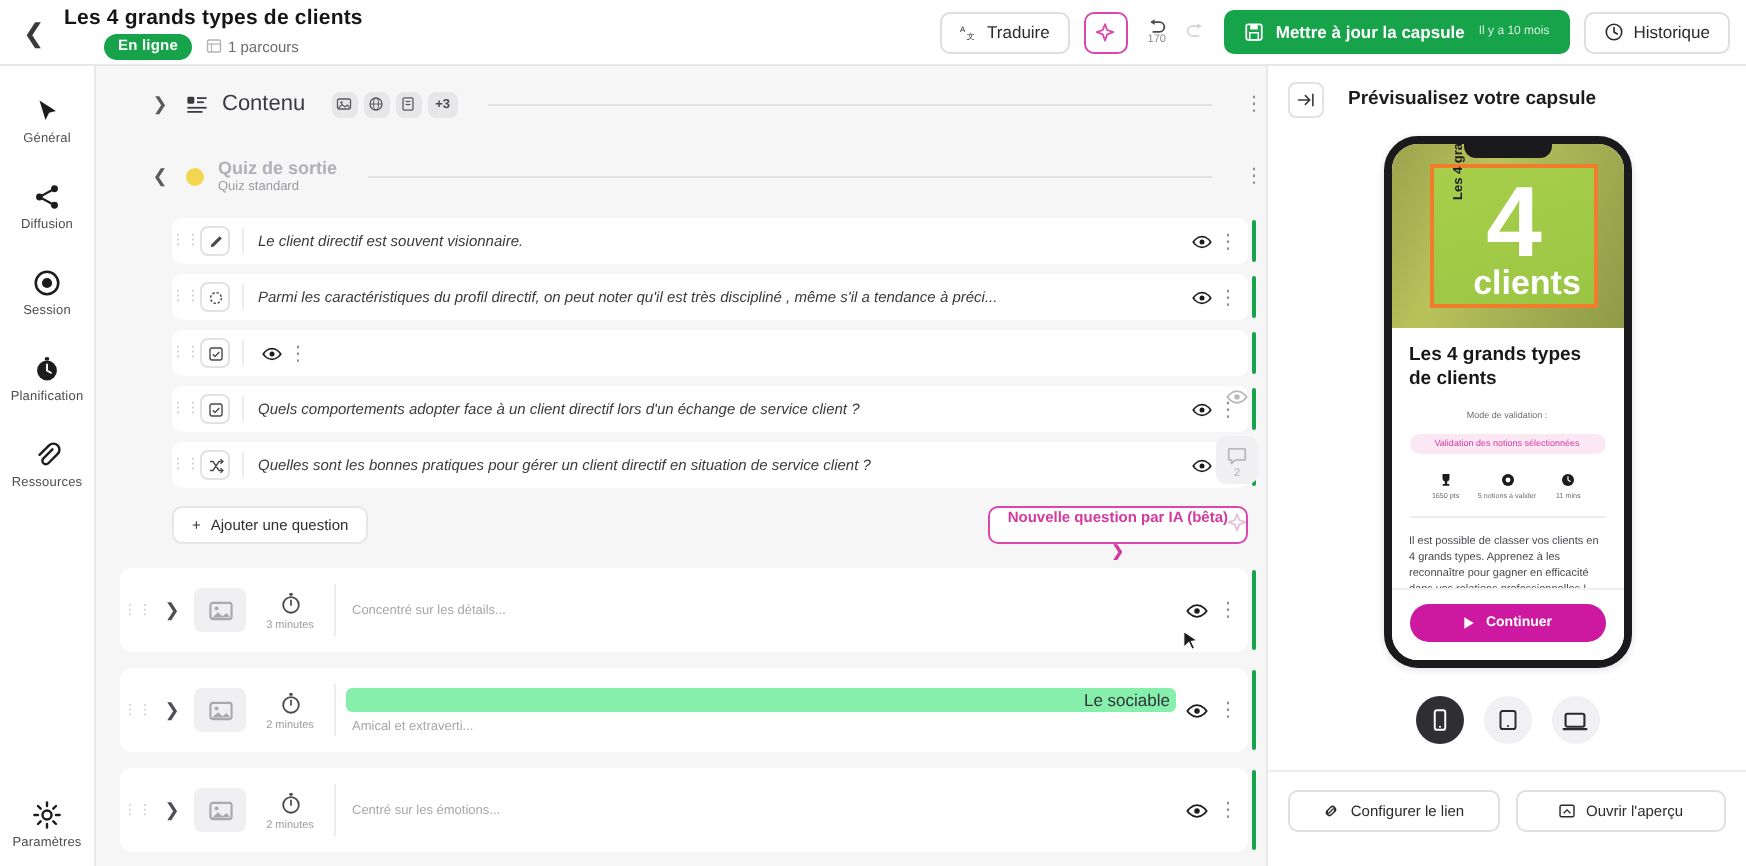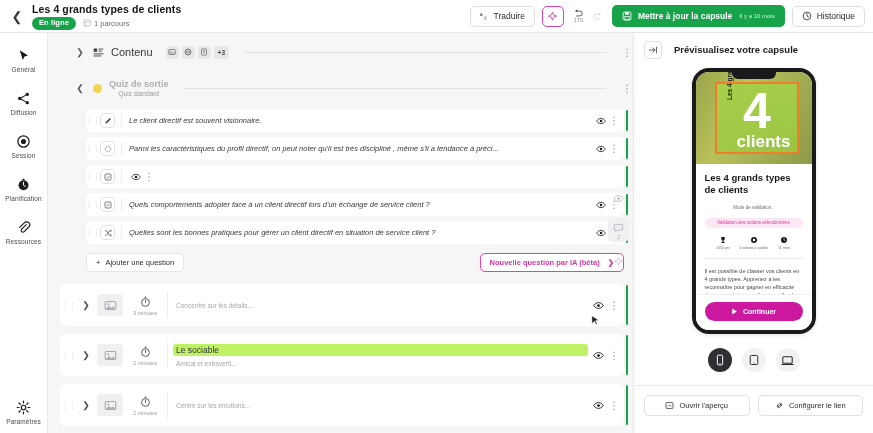--- a/index.html
+++ b/index.html
@@ -19,21 +19,21 @@
     border-bottom: 1px solid #e8e8ea;
     background: #fff;
     padding: 0 8px 0 6px;
   }
   .back-chevron {
     width: 22px; height: 22px; display: flex; align-items: center; justify-content: center;
     color: #3a3a3c; font-size: 13px; cursor: pointer; flex: 0 0 22px;
   }
   .title-block { display: flex; flex-direction: column; justify-content: center; margin-left: 4px; gap: 2px; }
   .doc-title { font-size: 10.5px; font-weight: bold; color: #151515; letter-spacing: .1px; line-height: 12px; }
-  .title-meta { display: flex; align-items: center; gap: 7px; }
+  .title-meta { display: flex; align-items: center; gap: 7px; margin-left: 20px; }
   .badge-online {
     background: #16a34a; color: #fff; font-size: 7.5px; font-weight: bold;
     border-radius: 9px; padding: 2.5px 7px; line-height: 8px; letter-spacing: .1px;
   }
   .parcours { display: flex; align-items: flex-start; gap: 3px; font-size: 7.5px; color: #6b6b70; }
   .parcours svg { opacity: .65; }
 
   .topbar-spacer { flex: 1 1 auto; }
   .topbar-right { display: flex; align-items: center; gap: 7px; }
 
@@ -96,21 +96,21 @@
     width: 13px; height: 13px; border-radius: 4px; background: #e7e7e9;
     display: inline-flex; align-items: center; justify-content: center; color: #5a5a5f;
   }
   .mini-pill.count { width: auto; padding: 0 4px; font-size: 6.5px; font-weight: bold; color: #4a4a4e; }
   .hairline { flex: 1 1 auto; height: 1px; background: #e2e2e5; margin: 0 8px; }
   .kebab { width: 12px; display: flex; align-items: center; justify-content: center; color: #8d8d92; font-size: 10px; cursor: pointer; letter-spacing: 0; }
 
   
   .quiz-head { display: flex; align-items: center; height: 30px; padding-left: 26px; gap: 7px; margin-top: 8px; }
   .quiz-dot { width: 9px; height: 9px; border-radius: 50%; background: #f2d650; flex: 0 0 9px; }
-  .quiz-titles { display: flex; flex-direction: column; gap: 1px; text-align: center; }
+  .quiz-titles { display: flex; flex-direction: column; gap: 1px; }
   .quiz-title { font-size: 9px; color: #b0b0b5; font-weight: bold; }
   .quiz-sub { font-size: 6.5px; color: #9a9a9f; }
 
   
   .qlist { margin-top: 6px; display: flex; flex-direction: column; gap: 5px; }
   .qrow {
     display: flex; align-items: center; height: 23px; margin-left: 38px; margin-right: 9px;
     background: #fff; border-radius: 5px; position: relative; padding-right: 4px;
   }
   .grip { width: 14px; flex: 0 0 14px; display: flex; align-items: center; justify-content: center;
@@ -130,42 +130,42 @@
   
   .qactions { display: flex; align-items: center; justify-content: space-between; margin: 9px 9px 0 38px; }
   .btn-add {
     display: inline-flex; align-items: center; gap: 5px; height: 19px; padding: 0 9px;
     background: #fff; border: 1px solid #e6e6e9; border-radius: 5px;
     font-size: 7.5px; color: #2f2f33; cursor: pointer;
   }
   .btn-ai {
     display: inline-flex; align-items: center; gap: 8px; height: 19px; padding: 0 9px;
     background: #fff; border: 1px solid #d946ac; border-radius: 5px;
-    font-size: 7.5px; color: #d4399f; font-weight: bold; cursor: pointer;
+    font-size: 7.5px; color: #d4399f; font-weight: bold; cursor: pointer; flex-direction: column;
   }
 
   
   .cardlist { margin-top: 12px; display: flex; flex-direction: column; gap: 8px; }
   .crow {
     display: flex; align-items: center; height: 42px; margin: 0 9px 0 12px;
     background: #fff; border-radius: 6px; position: relative; padding-right: 4px;
   }
   .cgrip { width: 18px; flex: 0 0 18px; display: flex; align-items: center; justify-content: center;
            color: #c9c9cd; font-size: 7px; line-height: 5px; letter-spacing: .5px; cursor: grab; }
   .cchev { width: 16px; flex: 0 0 16px; display: flex; align-items: center; justify-content: center; color: #4e4e53; font-size: 9px; cursor: pointer; }
   .cthumb {
     width: 26px; height: 22px; flex: 0 0 26px; border-radius: 4px; background: #f0f0f2;
     display: flex; align-items: center; justify-content: center; color: #a8a8ad; margin-left: 3px;
   }
   .cdur { display: flex; flex-direction: column; align-items: center; gap: 2px; width: 44px; flex: 0 0 44px; color: #4a4a4e; }
   .cdur .t { font-size: 5.5px; color: #9d9da2; }
   .cvline { width: 1px; height: 26px; background: #ececee; flex: 0 0 1px; margin-right: 8px; }
   .ctexts { flex: 1 1 auto; display: flex; flex-direction: column; gap: 4px; min-width: 0; }
   .ctitle { font-size: 8.5px; color: #33333a; }
-  .ctitle.hl { background: #bef264; border-radius: 3px; padding: 1px 3px; margin-left: -3px; align-self: stretch; }
+  .ctitle.hl { background: #86efac; border-radius: 3px; padding: 1px 3px; margin-left: -3px; align-self: stretch; text-align: right; }
   .csub { font-size: 6.5px; color: #a7a7ac; white-space: nowrap; overflow: hidden; text-overflow: ellipsis; }
   .ceye { width: 20px; flex: 0 0 20px; display: flex; align-items: center; justify-content: center; color: #1c1c1e; cursor: pointer; }
 
   
   .rail { position: absolute; right: 4px; top: 160px; display: flex; flex-direction: column; align-items: center; gap: 14px; }
   .rail-btn { display: flex; flex-direction: column; align-items: center; color: #b9b9be; cursor: pointer; }
   .rail-btn.boxed { background: #f0f0f2; border-radius: 5px; padding: 4px 5px 2px; }
   .rail-count { font-size: 5.5px; color: #b0b0b5; margin-top: 1px; }
   .rail-btn.pink { color: #e3c0da; }
 
@@ -768,28 +768,28 @@
           <svg width="13" height="13" viewBox="0 0 16 16">
             <rect x="2.2" y="3.5" width="11.6" height="8" rx="1.2" fill="none" stroke="#2b2b2e" stroke-width="1.3"></rect>
             <line x1="1" y1="13" x2="15" y2="13" stroke="#2b2b2e" stroke-width="1.3" stroke-linecap="round"></line>
           </svg>
         </div>
       </div>
 
       <div class="prev-bottom">
         <div class="btn-prevact">
           <svg width="9" height="9" viewBox="0 0 16 16">
+            <path d="M6.5 9.5l3-3M5.5 10.5a2.6 2.6 0 0 1 0-3.7l2-2a2.6 2.6 0 0 1 3.7 3.7" fill="none" stroke="#2b2b2e" stroke-width="1.3" stroke-linecap="round"></path>
+            <path d="M10.5 5.5a2.6 2.6 0 0 1 0 3.7l-2 2a2.6 2.6 0 0 1-3.7-3.7" fill="none" stroke="#2b2b2e" stroke-width="1.3" stroke-linecap="round"></path>
+          </svg>
+          <span>Configurer le lien</span>
+        </div>
+        <div class="btn-prevact">
+          <svg width="9" height="9" viewBox="0 0 16 16">
             <rect x="1.8" y="2.8" width="12.4" height="10.4" rx="1.4" fill="none" stroke="#2b2b2e" stroke-width="1.3"></rect>
             <path d="M5 10l3-3 3 3" fill="none" stroke="#2b2b2e" stroke-width="1.2"></path>
           </svg>
           <span>Ouvrir l'aperçu</span>
-        </div>
-        <div class="btn-prevact">
-          <svg width="9" height="9" viewBox="0 0 16 16">
-            <path d="M6.5 9.5l3-3M5.5 10.5a2.6 2.6 0 0 1 0-3.7l2-2a2.6 2.6 0 0 1 3.7 3.7" fill="none" stroke="#2b2b2e" stroke-width="1.3" stroke-linecap="round"></path>
-            <path d="M10.5 5.5a2.6 2.6 0 0 1 0 3.7l-2 2a2.6 2.6 0 0 1-3.7-3.7" fill="none" stroke="#2b2b2e" stroke-width="1.3" stroke-linecap="round"></path>
-          </svg>
-          <span>Configurer le lien</span>
         </div>
       </div>
     </div>
   </div>
 </div>
 
 </body></html>

